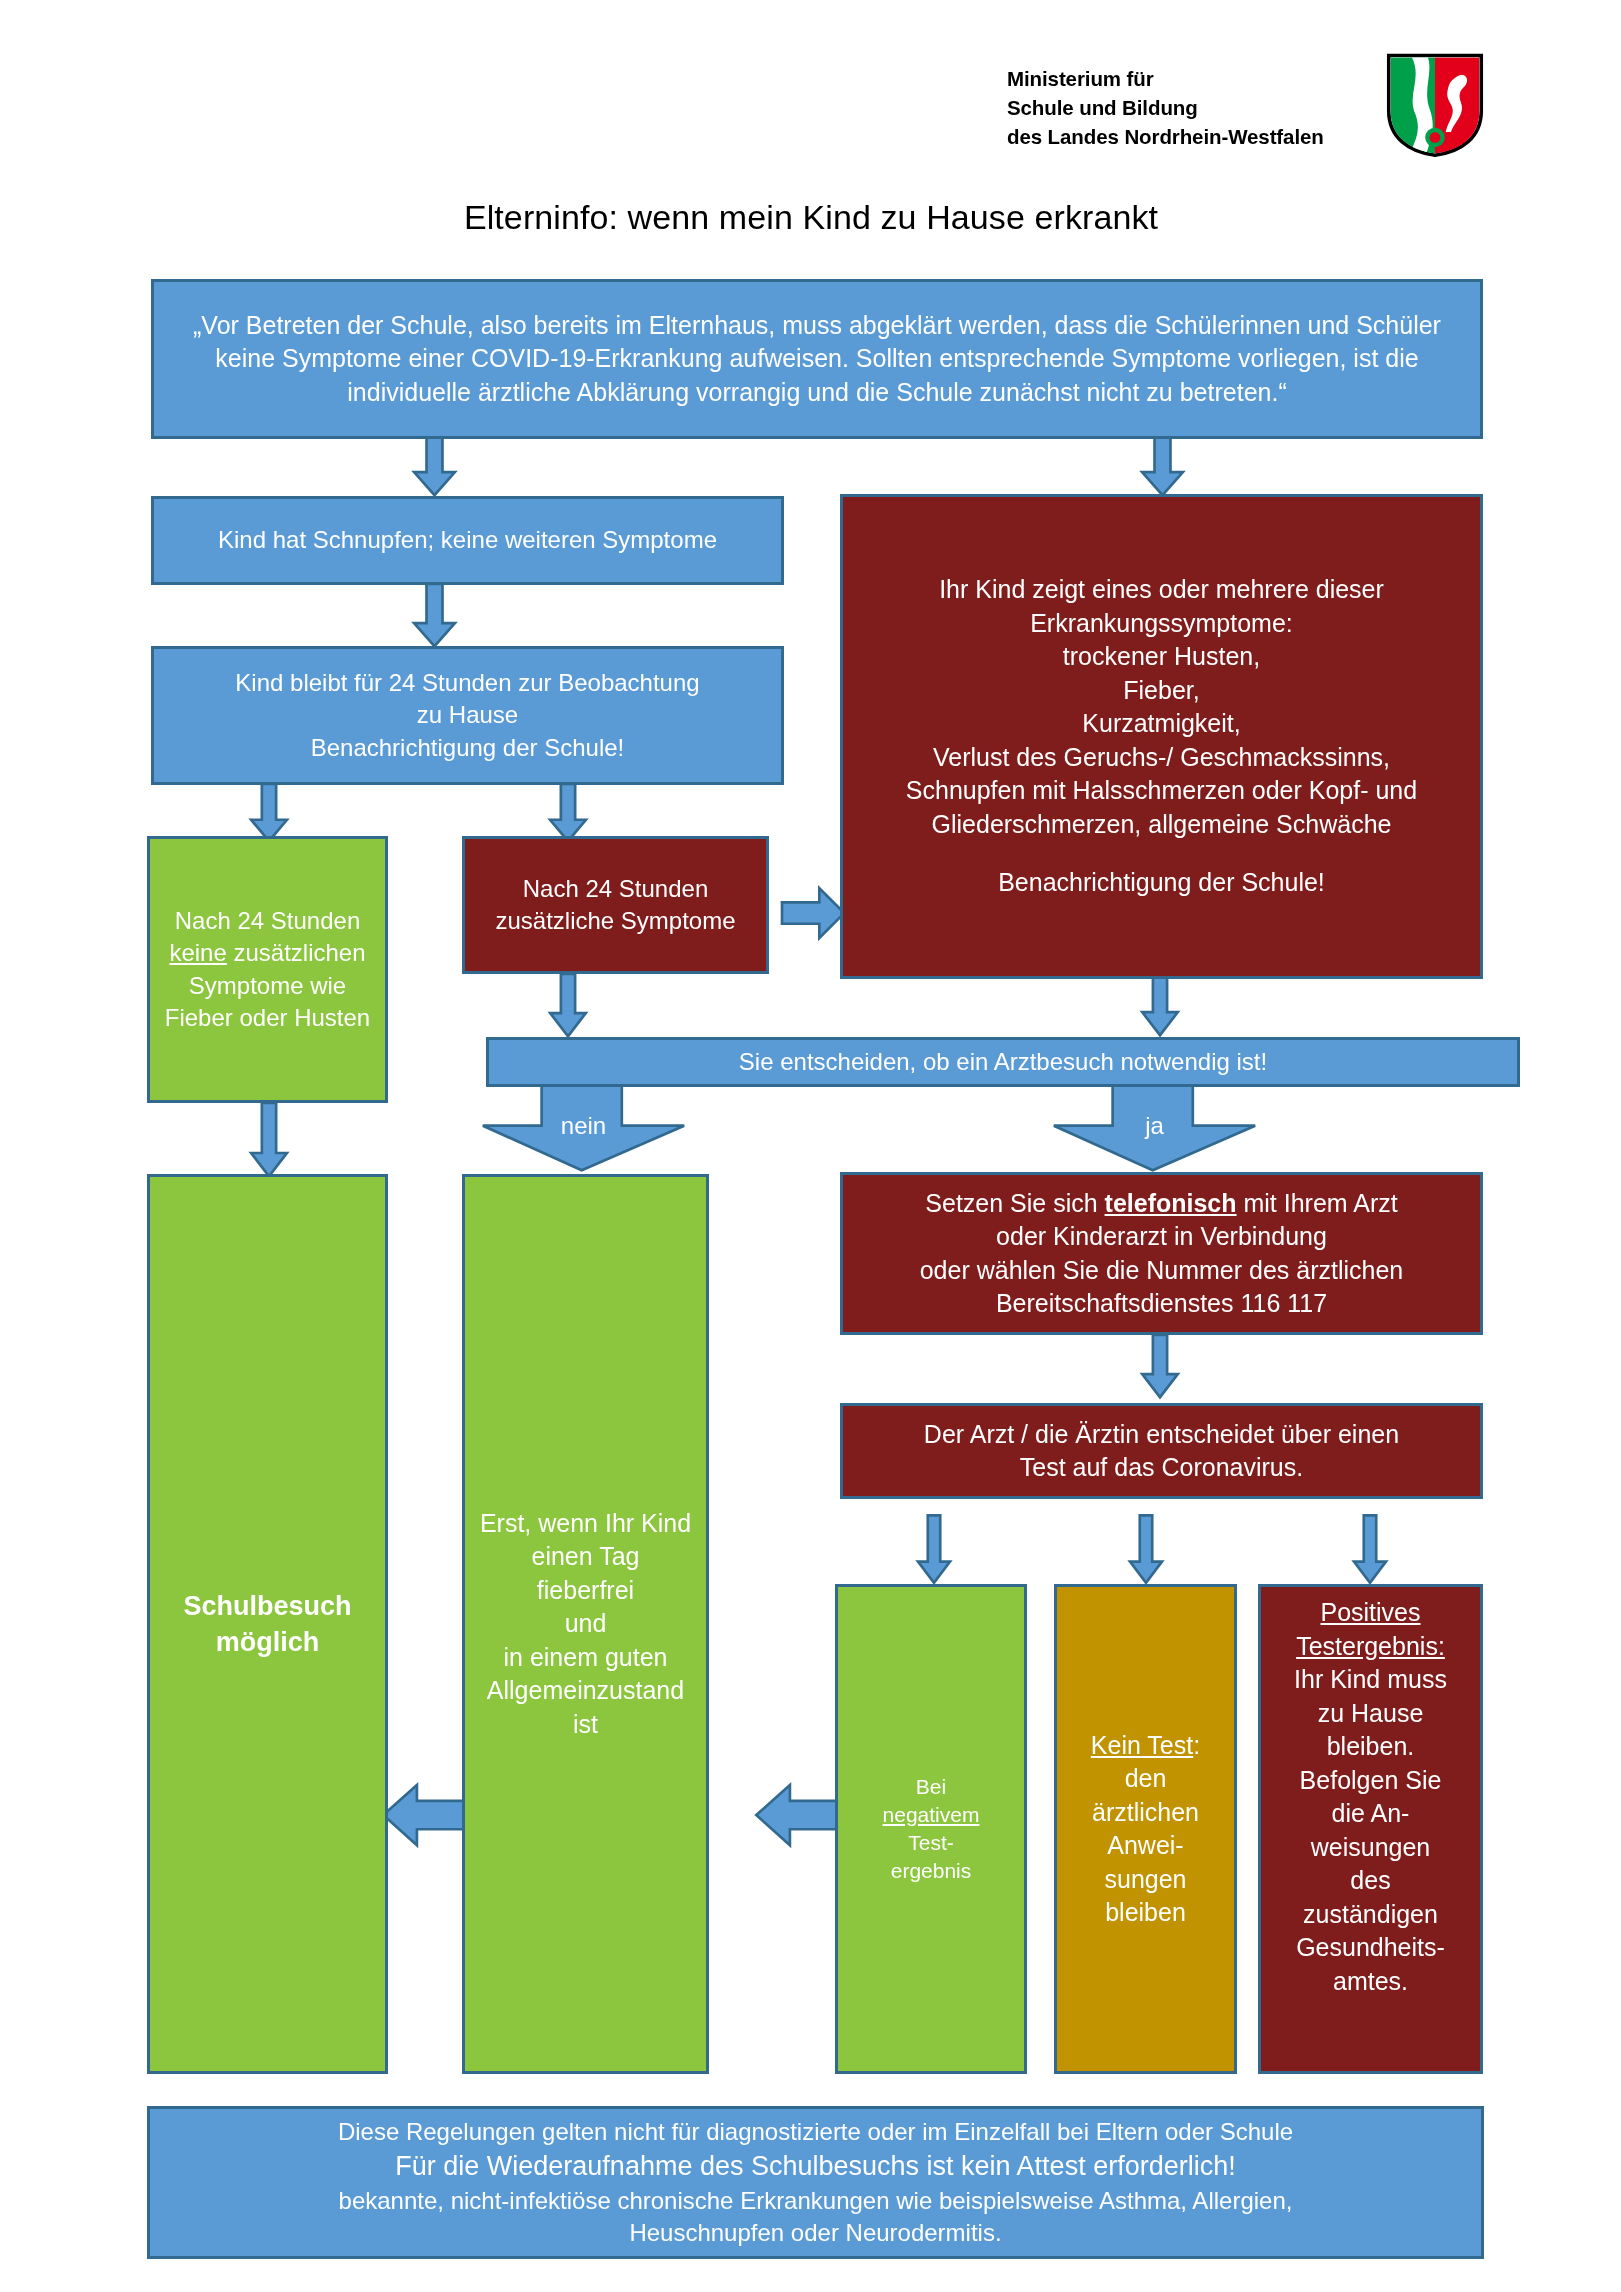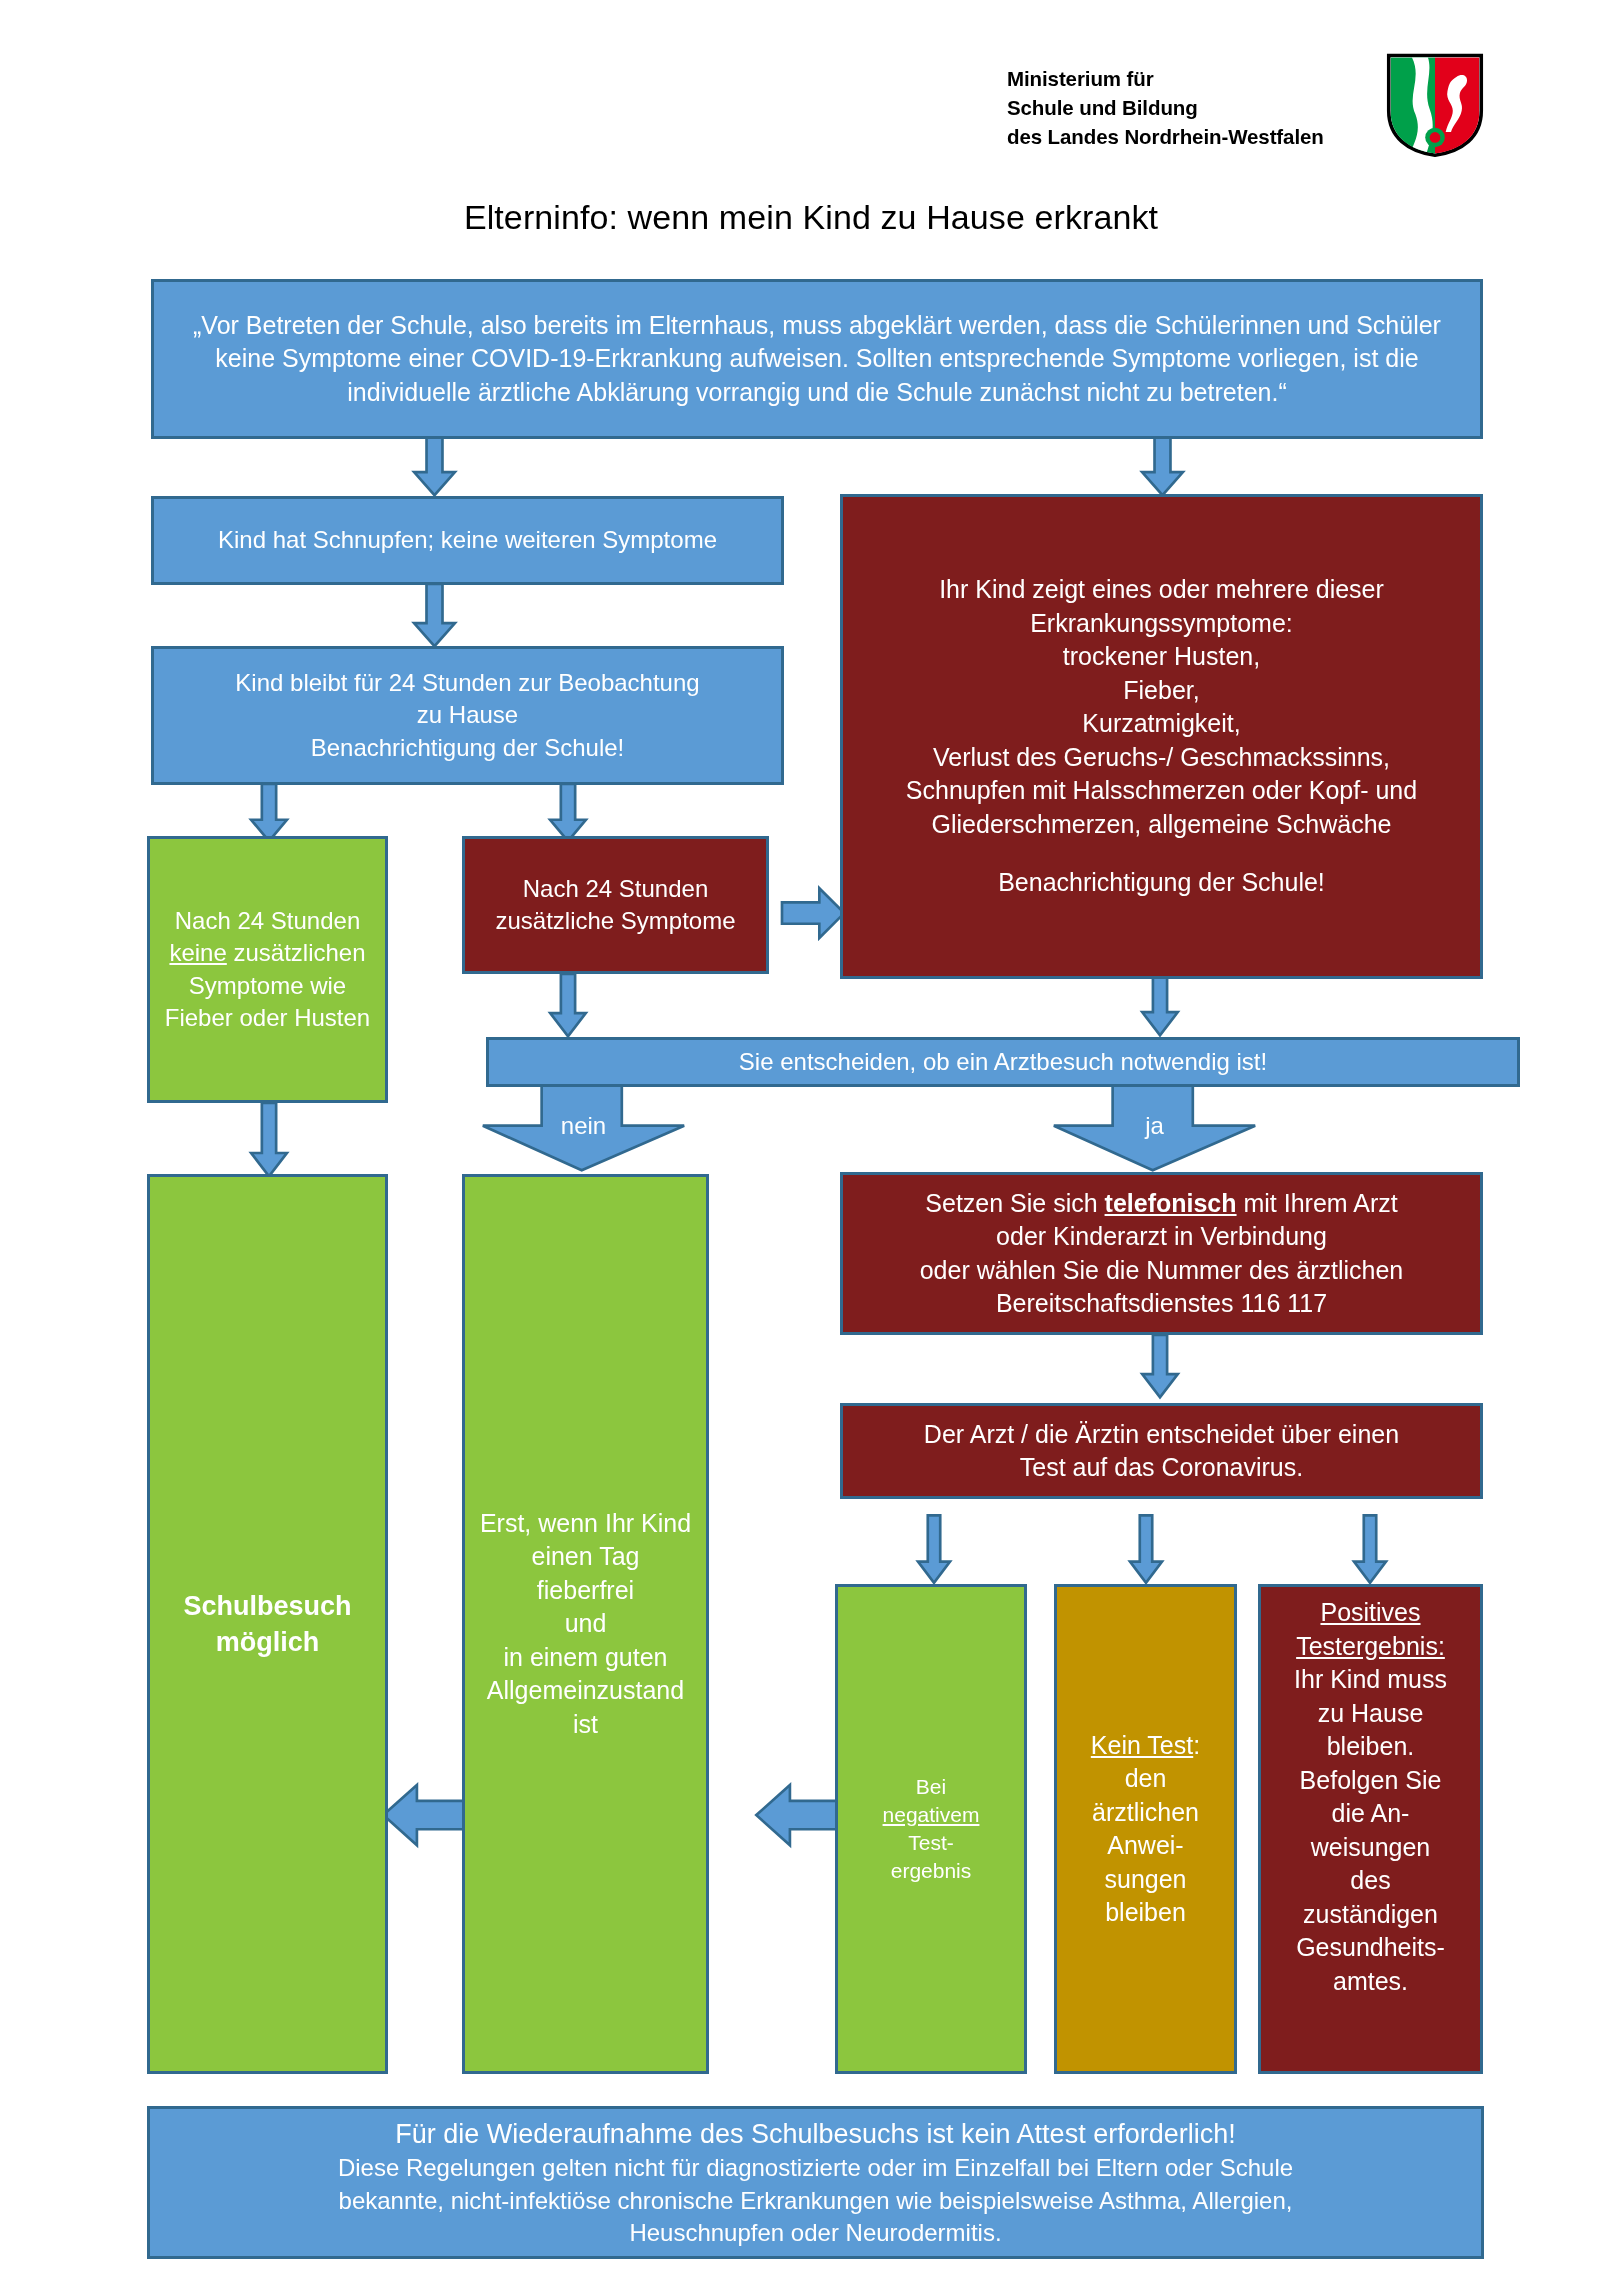--- a/index.html
+++ b/index.html
@@ -319,21 +319,21 @@
       <div>weisungen</div>
       <div>des</div>
       <div>zuständigen</div>
       <div>Gesundheits-</div>
       <div>amtes.</div>
     </span>
   </div>
 
   <div class="box blue" style="left:147px; top:2106px; width:1337px; height:153px; font-size:24px;">
     <span class="inner">
+      <div>Diese Regelungen gelten nicht für diagnostizierte oder im Einzelfall bei Eltern oder Schule</div>
       <div style="font-size:27px;">Für die Wiederaufnahme des Schulbesuchs ist kein Attest erforderlich!</div>
-      <div>Diese Regelungen gelten nicht für diagnostizierte oder im Einzelfall bei Eltern oder Schule</div>
       <div>bekannte, nicht-infektiöse chronische Erkrankungen wie beispielsweise Asthma, Allergien,</div>
       <div>Heuschnupfen oder Neurodermitis.</div>
     </span>
   </div>
 
 </div>
 
 
 </body></html>

